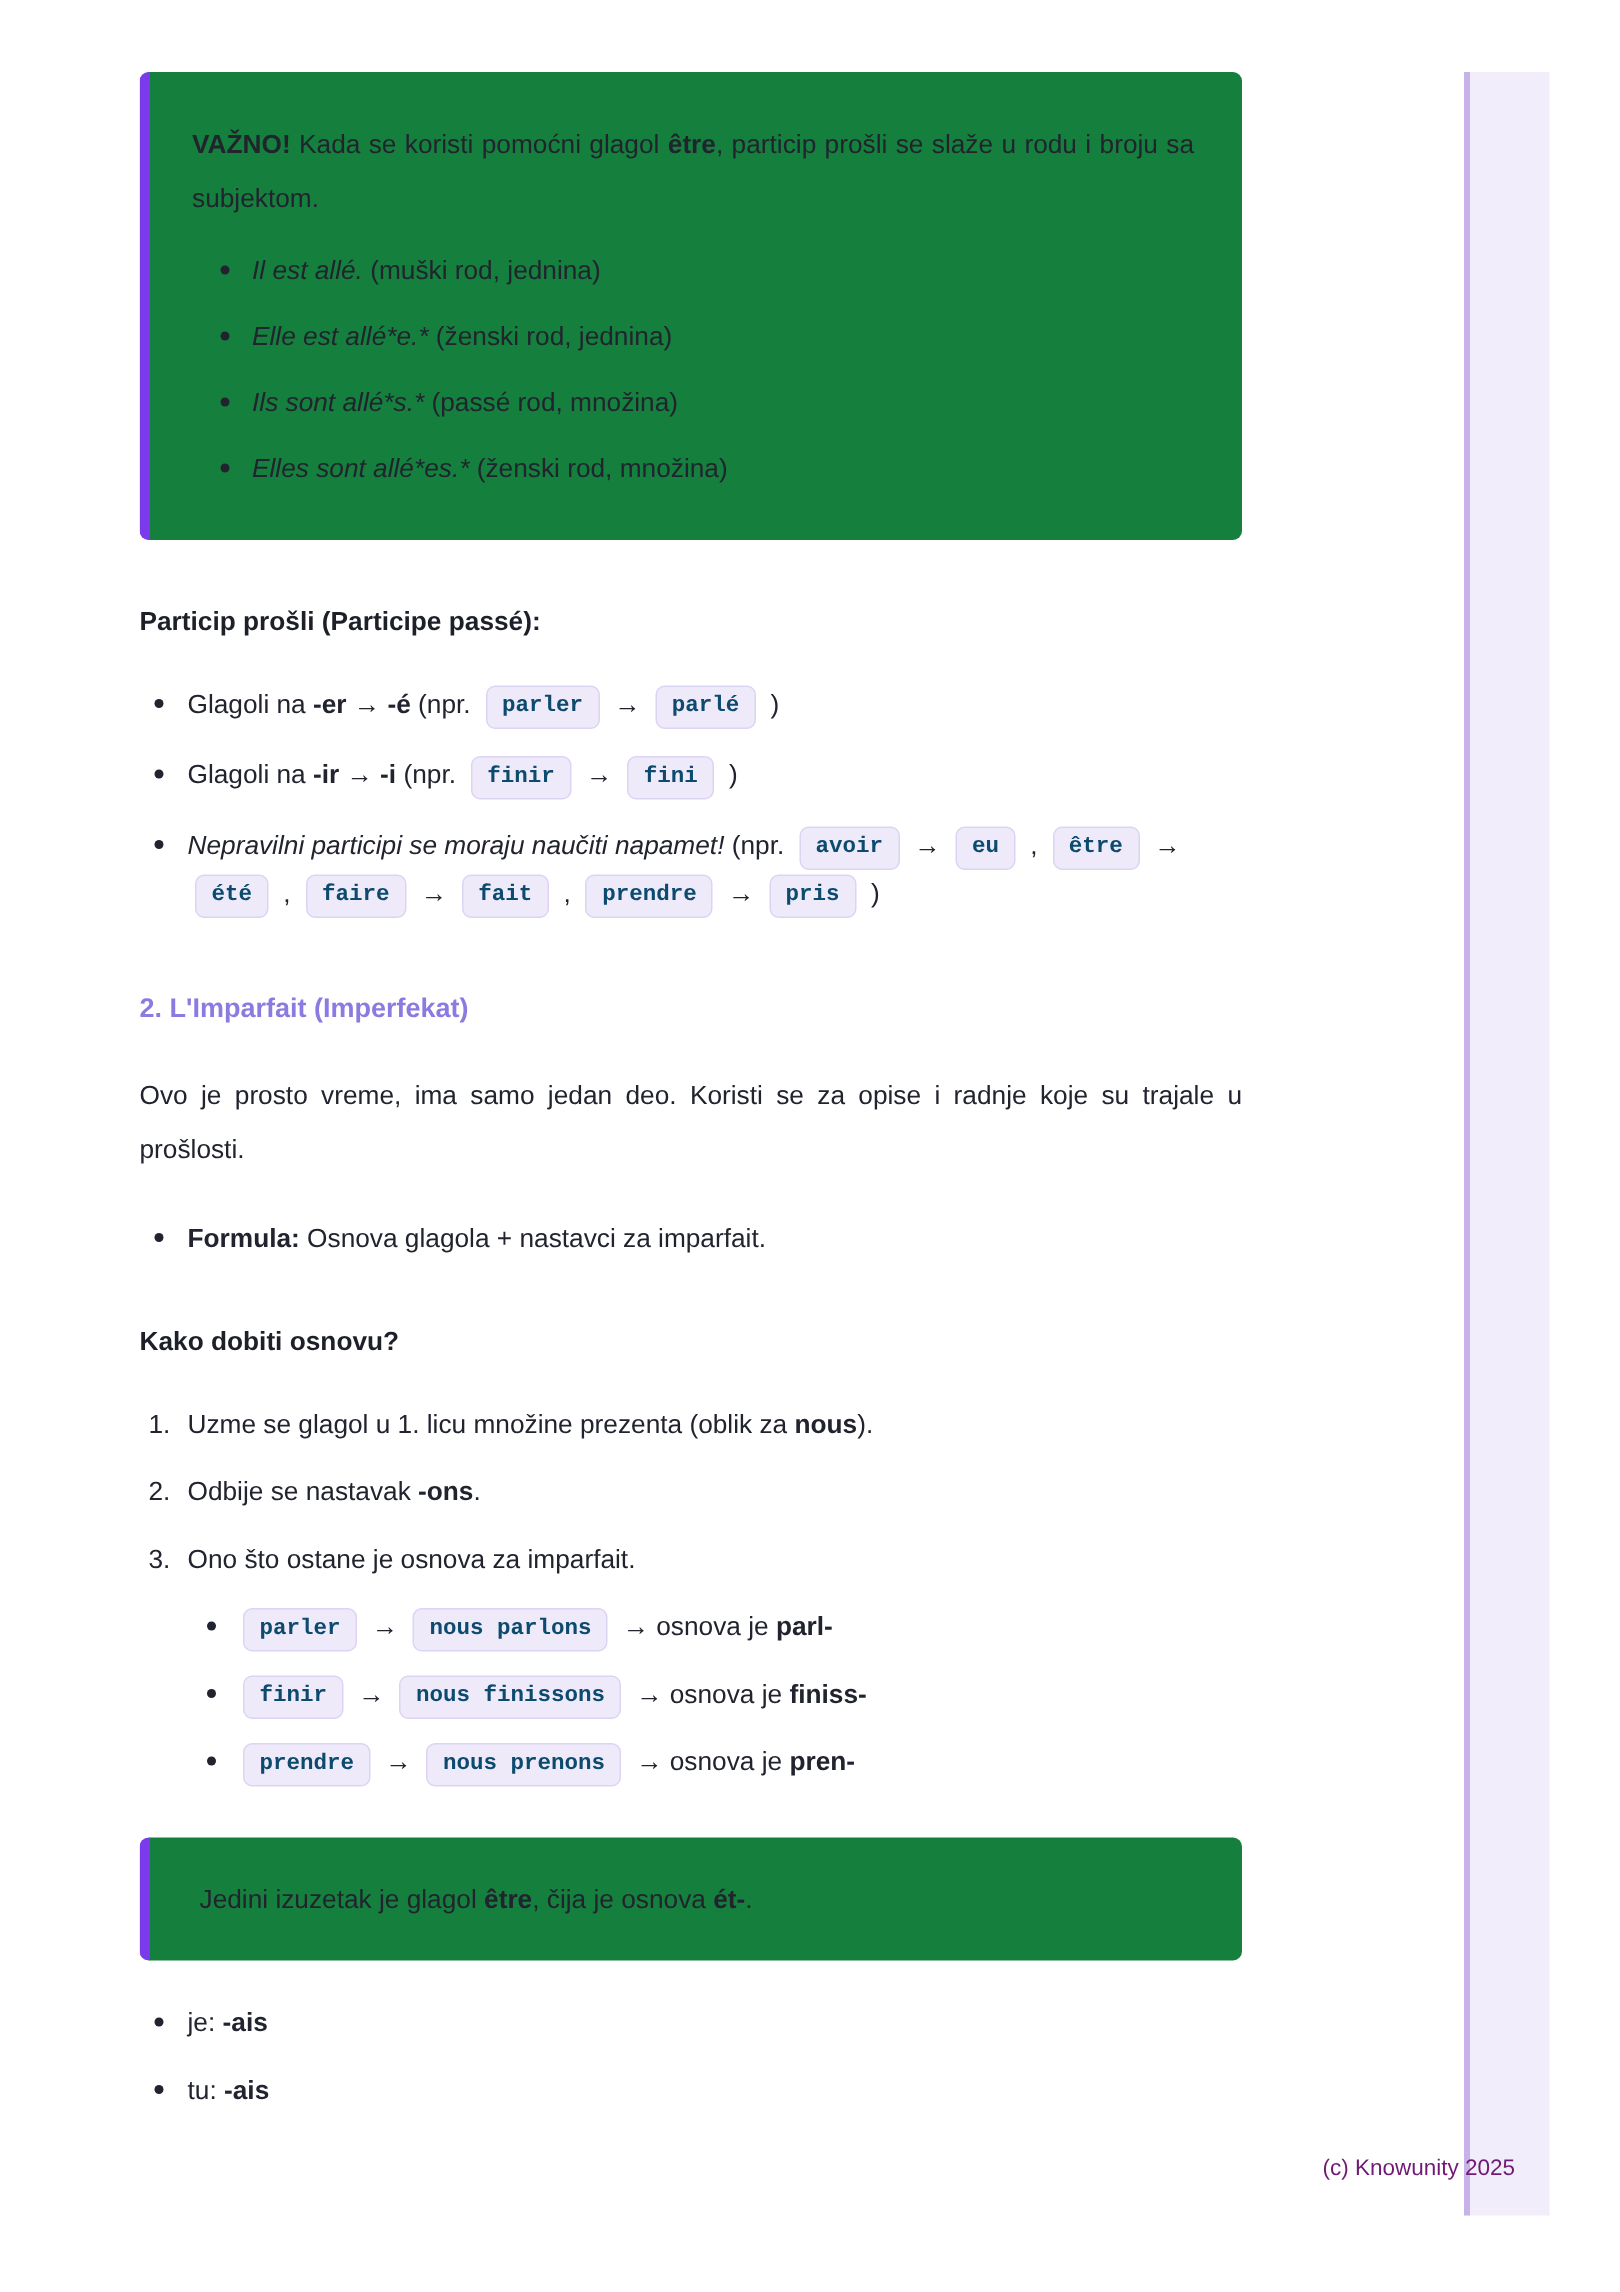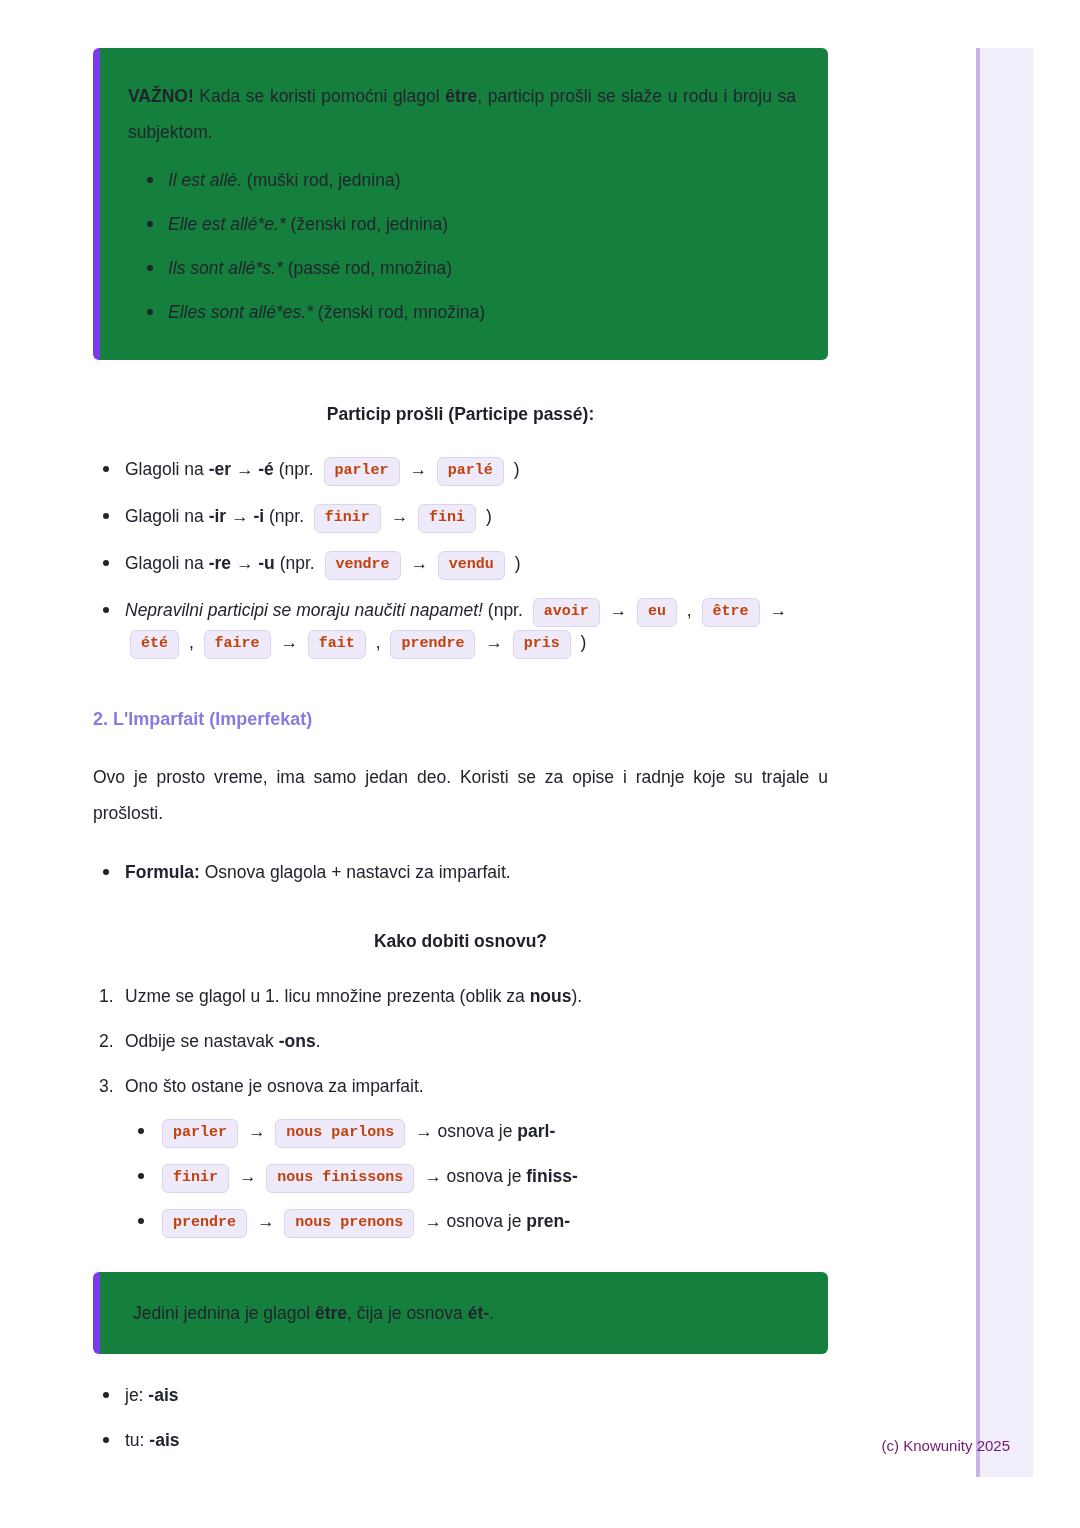--- a/index.html
+++ b/index.html
@@ -66,21 +66,21 @@
 
   .b { font-weight: 700; }
   .i { font-style: italic; text-align: right; }
 
   .chip {
     display: inline-block;
     font-family: "Liberation Mono", monospace;
     font-weight: 700;
     font-size: 15px;
     line-height: 20px;
-    color: #c2410c;
+    color: #0c4a6e;
     background: #eeeaf9;
     border: 1px solid #dcd4f2;
     border-radius: 6px;
     padding: 3px 10px 4px;
     margin: 0 5px;
     vertical-align: 1px;
     white-space: nowrap;
   }
 
   h2 {
@@ -89,21 +89,20 @@
     line-height: 32px;
     font-weight: 700;
     color: #8b7ae0;
   }
   h3 {
     margin: 40px 0 0 0;
     font-size: 17.5px;
     line-height: 28px;
     font-weight: 700;
     color: #1d2029;
-    text-align: center;
   }
   .para { margin: 24px 0 0 0; line-height: 36px; }
 
   
   ul.blist {
     list-style: none;
     margin: 26px 0 0 0;
     padding: 0;
   }
   ul.blist > li {
@@ -179,21 +178,20 @@
           <li><span class="i">Ils sont allé*s.*</span><span> (passé rod, množina)</span></li>
           <li><span class="i">Elles sont allé*es.*</span><span> (ženski rod, množina)</span></li>
         </ul>
     </div>
 
     <h3>Particip prošli (Participe passé):</h3>
 
     <ul class="blist">
         <li><span>Glagoli na </span><span class="b">-er</span><span> → </span><span class="b">-é</span><span> (npr. </span><span class="chip">parler</span><span> → </span><span class="chip">parlé</span><span> )</span></li>
         <li><span>Glagoli na </span><span class="b">-ir</span><span> → </span><span class="b">-i</span><span> (npr. </span><span class="chip">finir</span><span> → </span><span class="chip">fini</span><span> )</span></li>
-        <li><span>Glagoli na </span><span class="b">-re</span><span> → </span><span class="b">-u</span><span> (npr. </span><span class="chip">vendre</span><span> → </span><span class="chip">vendu</span><span> )</span></li>
         <li><span class="i">Nepravilni participi se moraju naučiti napamet!</span><span> (npr. </span><span class="chip">avoir</span><span> → </span><span class="chip">eu</span><span> , </span><span class="chip">être</span><span> → </span><span class="chip">été</span><span> , </span><span class="chip">faire</span><span> → </span><span class="chip">fait</span><span> , </span><span class="chip">prendre</span><span> → </span><span class="chip">pris</span><span> )</span></li>
       </ul>
 
     <h2>2. L'Imparfait (Imperfekat)</h2>
 
     <p class="para just"><span>Ovo je prosto vreme, ima samo jedan deo. Koristi se za opise i radnje koje su trajale u prošlosti.</span></p>
 
     <ul class="blist">
         <li><span class="b">Formula:</span><span> Osnova glagola + nastavci za imparfait.</span></li>
       </ul>
@@ -206,21 +204,21 @@
         <li><span>Ono što ostane je osnova za imparfait.</span></li>
       </ol>
 
     <ul class="examples">
         <li><span class="chip">parler</span><span> → </span><span class="chip">nous parlons</span><span> → osnova je </span><span class="b">parl-</span></li>
         <li><span class="chip">finir</span><span> → </span><span class="chip">nous finissons</span><span> → osnova je </span><span class="b">finiss-</span></li>
         <li><span class="chip">prendre</span><span> → </span><span class="chip">nous prenons</span><span> → osnova je </span><span class="b">pren-</span></li>
       </ul>
 
     <div class="callout small">
-      <p><span>Jedini jednina je glagol </span><span class="b">être</span><span>, čija je osnova </span><span class="b">ét-</span><span>.</span></p>
+      <p><span>Jedini izuzetak je glagol </span><span class="b">être</span><span>, čija je osnova </span><span class="b">ét-</span><span>.</span></p>
     </div>
 
 
     <ul class="blist">
         <li><span>je: </span><span class="b">-ais</span></li>
         <li><span>tu: </span><span class="b">-ais</span></li>
       </ul>
 
   </div>
 </div>

